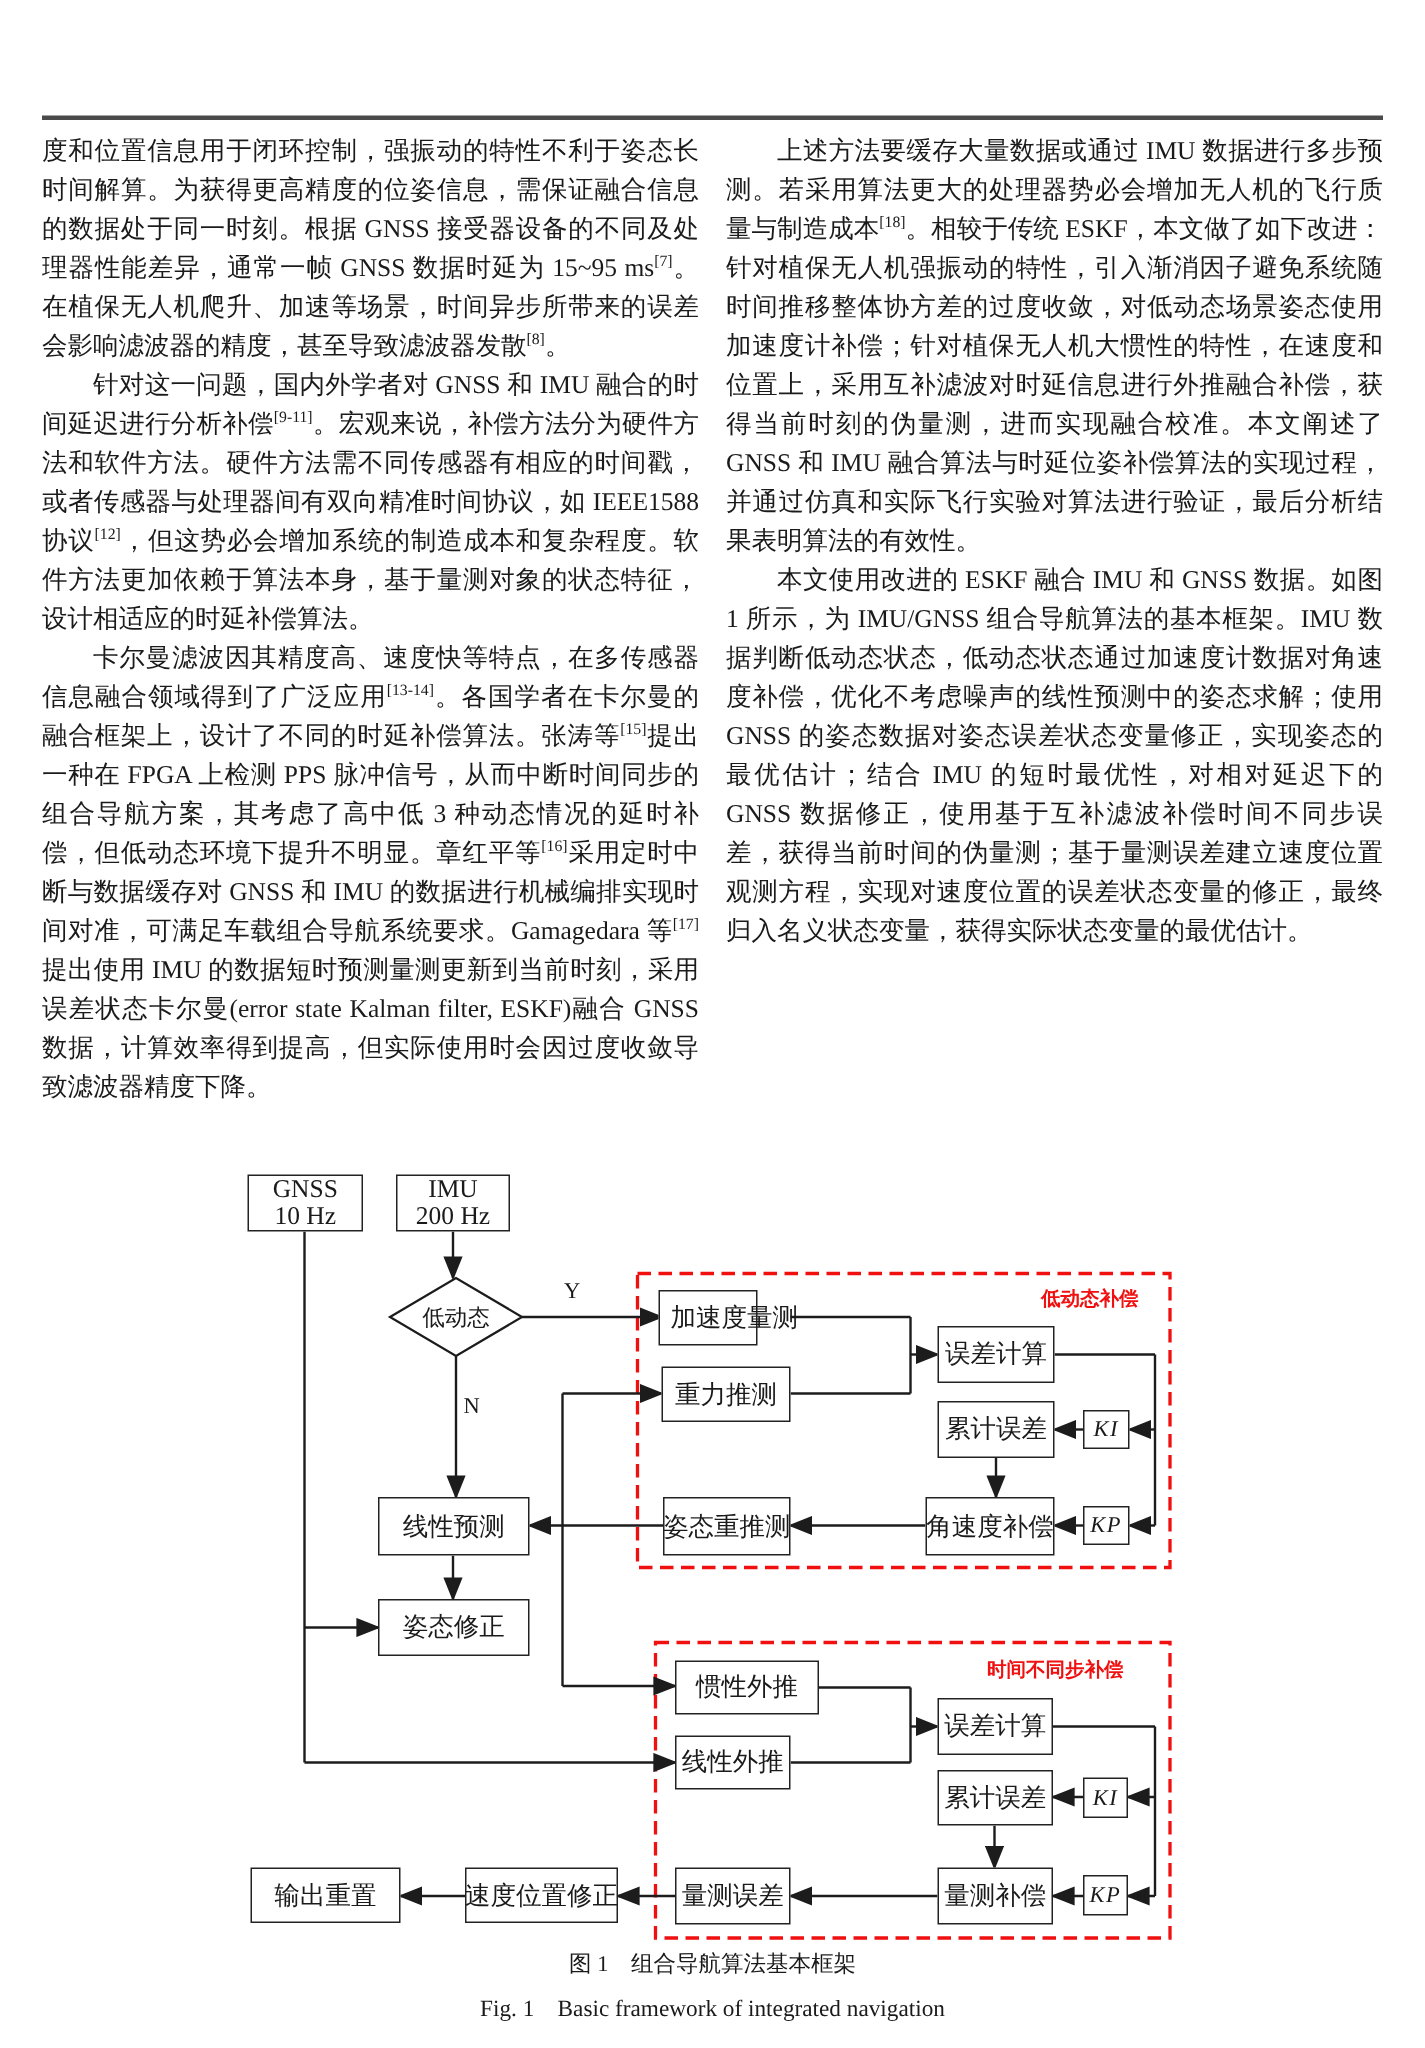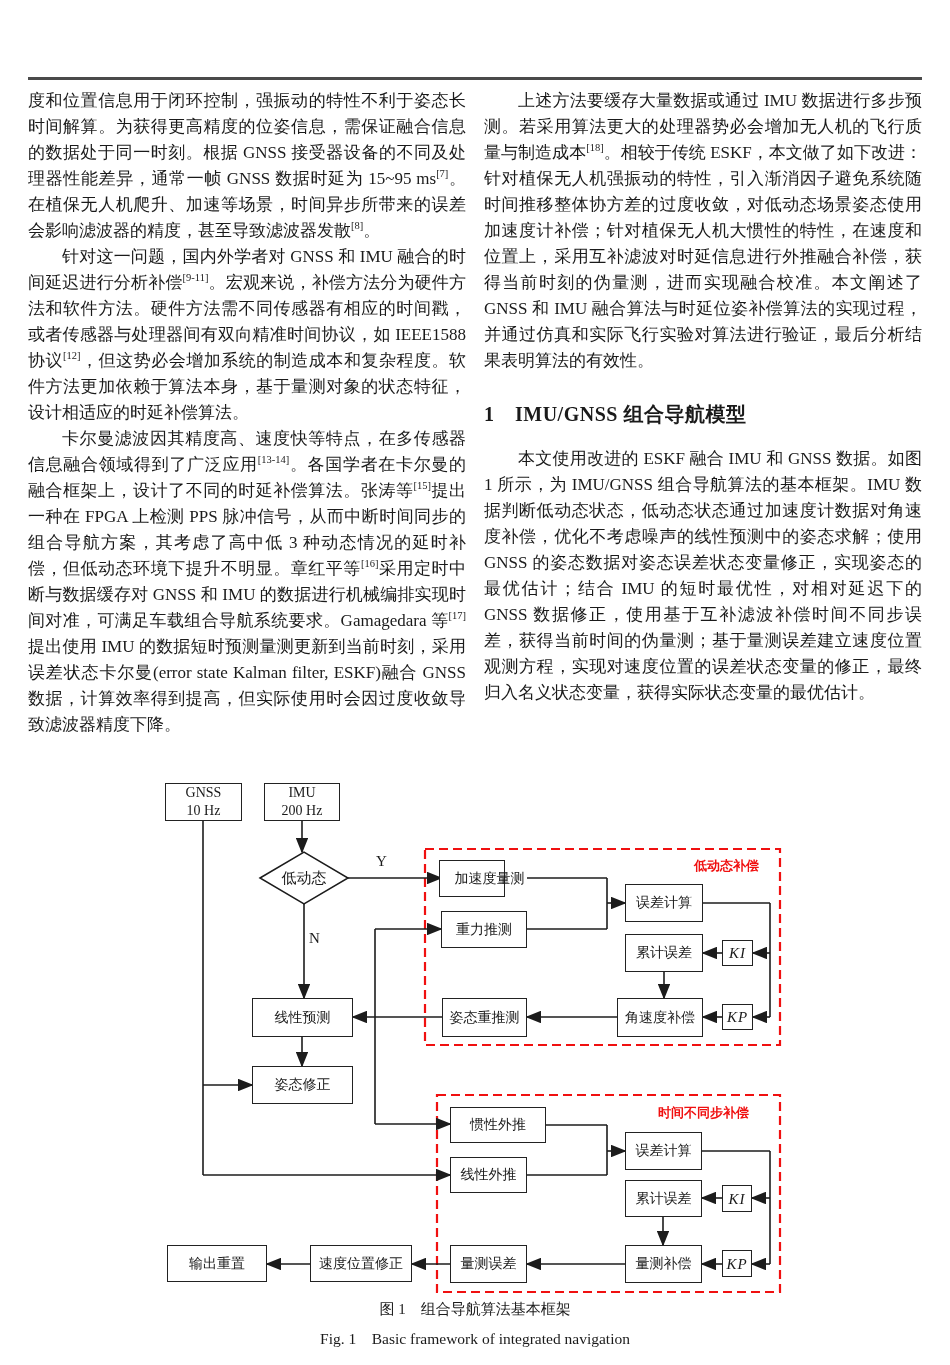--- a/index.html
+++ b/index.html
@@ -17,42 +17,41 @@
   p.para{margin:0;padding:0;}
   p.indent{text-indent:2em;}
   sup.cite{font-size:10.5px;line-height:0;}
   .h1{font-size:20px;font-weight:bold;margin:27px 0 19px 0;letter-spacing:.5px;}
   .h2{font-size:17px;font-weight:bold;margin:0 0 9px 0;}
   
   #figure{position:absolute;left:0;top:780px;width:950px;height:585px;}
   #fc-svg{position:absolute;left:0;top:0;}
   .fcbox{position:absolute;box-sizing:border-box;background:#fff;border:1.4px solid #222;
          display:flex;flex-direction:column;align-items:center;justify-content:center;
-         font-size:14px;line-height:18px;text-align:center;white-space:nowrap;}
+         font-size:17px;line-height:18px;text-align:center;white-space:nowrap;}
   .fcgain{font-style:italic;font-size:15px;letter-spacing:1px;}
   .fclabel{position:absolute;font-size:15px;}
   .fcdlabel{position:absolute;font-size:15px;white-space:nowrap;}
   .fcgrouplabel{position:absolute;font-weight:bold;font-size:13px;white-space:nowrap;}
   .capzh{position:absolute;top:520px;left:0;width:100%;text-align:center;font-size:15px;}
   .capen{position:absolute;top:549px;left:0;width:100%;text-align:center;font-size:15.5px;}
 </style>
 </head>
 <body>
 
 <div class="page">
   <div class="rule"></div>
 
   <div class="col" id="col-left">
       <p class="para">度和位置信息用于闭环控制，强振动的特性不利于姿态长时间解算。为获得更高精度的位姿信息，需保证融合信息的数据处于同一时刻。根据 GNSS 接受器设备的不同及处理器性能差异，通常一帧 GNSS 数据时延为 15~95 ms<sup class="cite">[7]</sup>。在植保无人机爬升、加速等场景，时间异步所带来的误差会影响滤波器的精度，甚至导致滤波器发散<sup class="cite">[8]</sup>。</p>
       <p class="para indent">针对这一问题，国内外学者对 GNSS 和 IMU 融合的时间延迟进行分析补偿<sup class="cite">[9-11]</sup>。宏观来说，补偿方法分为硬件方法和软件方法。硬件方法需不同传感器有相应的时间戳，或者传感器与处理器间有双向精准时间协议，如 IEEE1588 协议<sup class="cite">[12]</sup>，但这势必会增加系统的制造成本和复杂程度。软件方法更加依赖于算法本身，基于量测对象的状态特征，设计相适应的时延补偿算法。</p>
       <p class="para indent">卡尔曼滤波因其精度高、速度快等特点，在多传感器信息融合领域得到了广泛应用<sup class="cite">[13-14]</sup>。各国学者在卡尔曼的融合框架上，设计了不同的时延补偿算法。张涛等<sup class="cite">[15]</sup>提出一种在 FPGA 上检测 PPS 脉冲信号，从而中断时间同步的组合导航方案，其考虑了高中低 3 种动态情况的延时补偿，但低动态环境下提升不明显。章红平等<sup class="cite">[16]</sup>采用定时中断与数据缓存对 GNSS 和 IMU 的数据进行机械编排实现时间对准，可满足车载组合导航系统要求。Gamagedara 等<sup class="cite">[17]</sup>提出使用 IMU 的数据短时预测量测更新到当前时刻，采用误差状态卡尔曼(error state Kalman filter, ESKF)融合 GNSS 数据，计算效率得到提高，但实际使用时会因过度收敛导致滤波器精度下降。</p>
     </div>
   <div class="col" id="col-right">
       <p class="para indent">上述方法要缓存大量数据或通过 IMU 数据进行多步预测。若采用算法更大的处理器势必会增加无人机的飞行质量与制造成本<sup class="cite">[18]</sup>。相较于传统 ESKF，本文做了如下改进：针对植保无人机强振动的特性，引入渐消因子避免系统随时间推移整体协方差的过度收敛，对低动态场景姿态使用加速度计补偿；针对植保无人机大惯性的特性，在速度和位置上，采用互补滤波对时延信息进行外推融合补偿，获得当前时刻的伪量测，进而实现融合校准。本文阐述了 GNSS 和 IMU 融合算法与时延位姿补偿算法的实现过程，并通过仿真和实际飞行实验对算法进行验证，最后分析结果表明算法的有效性。</p>
-      <div class="h1">1　IMU/GNSS 组合导航模型</div>
       <p class="para indent">本文使用改进的 ESKF 融合 IMU 和 GNSS 数据。如图 1 所示，为 IMU/GNSS 组合导航算法的基本框架。IMU 数据判断低动态状态，低动态状态通过加速度计数据对角速度补偿，优化不考虑噪声的线性预测中的姿态求解；使用 GNSS 的姿态数据对姿态误差状态变量修正，实现姿态的最优估计；结合 IMU 的短时最优性，对相对延迟下的 GNSS 数据修正，使用基于互补滤波补偿时间不同步误差，获得当前时间的伪量测；基于量测误差建立速度位置观测方程，实现对速度位置的误差状态变量的修正，最终归入名义状态变量，获得实际状态变量的最优估计。</p>
     </div>
 
   <div id="figure">
     <svg id="fc-svg" width="950" height="515">
         <defs>
           <marker id="arr" markerWidth="10" markerHeight="8" refX="9" refY="4" orient="auto">
             <path d="M0,0 L10,4 L0,8 z" fill="#1c1c1c"></path>
           </marker>
         </defs>

